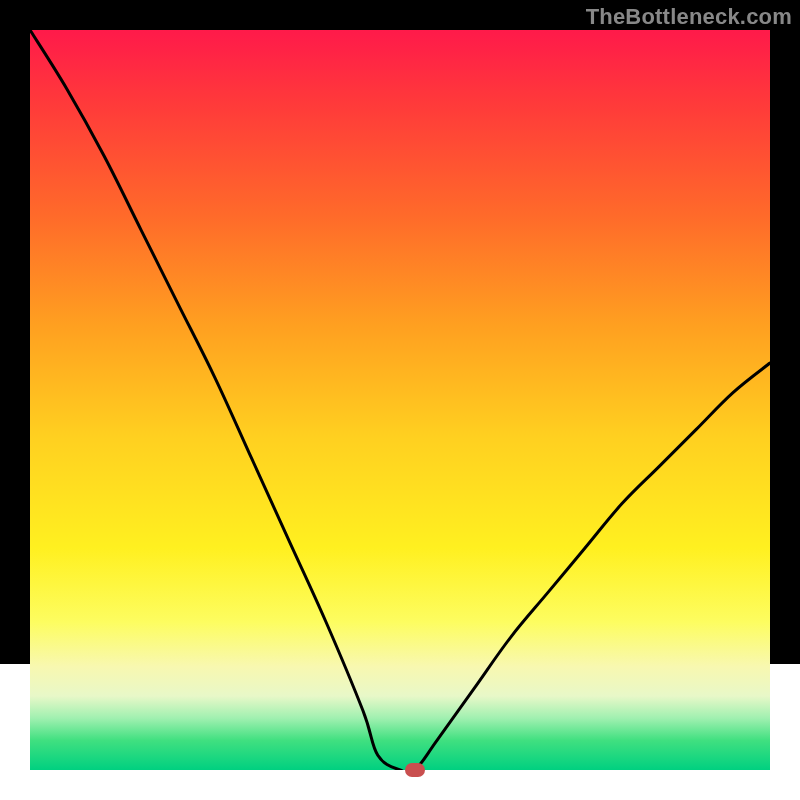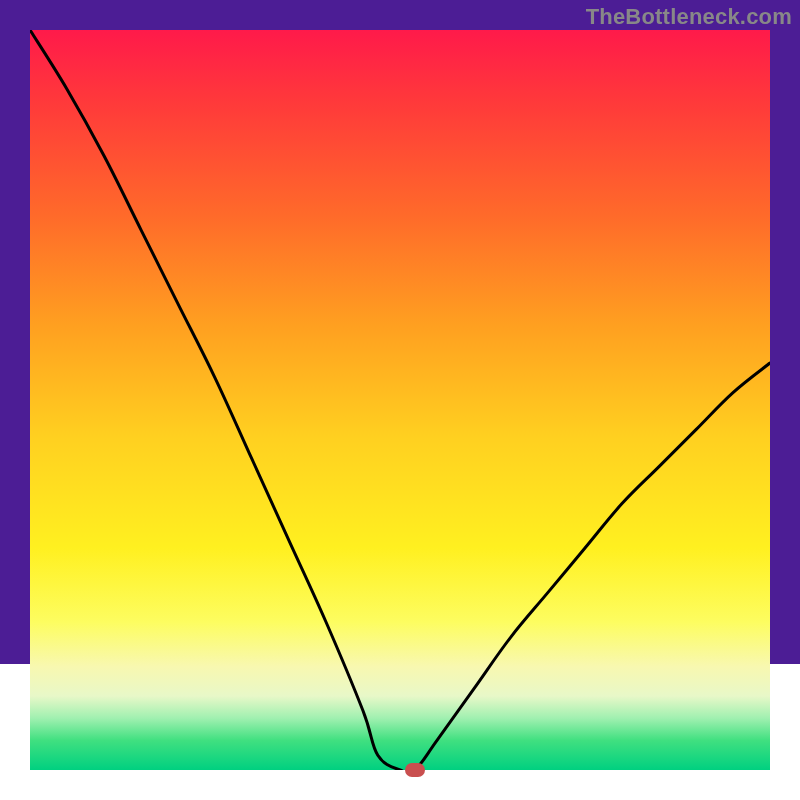--- a/index.html
+++ b/index.html
@@ -7,21 +7,21 @@
     padding: 0;
     width: 800px;
     height: 800px;
     overflow: hidden;
     font-family: Arial, Helvetica, sans-serif;
   }
   .chart-container {
     position: relative;
     width: 800px;
     height: 664px;
-    background: #4c1d95;
+    background: #000000;
   }
   .plot-area {
     position: absolute;
     left: 30px;
     top: 30px;
     width: 740px;
     height: 740px;
     background: linear-gradient(to bottom,
       #ff1a4a 0%,
       #ff3a3a 10%,

